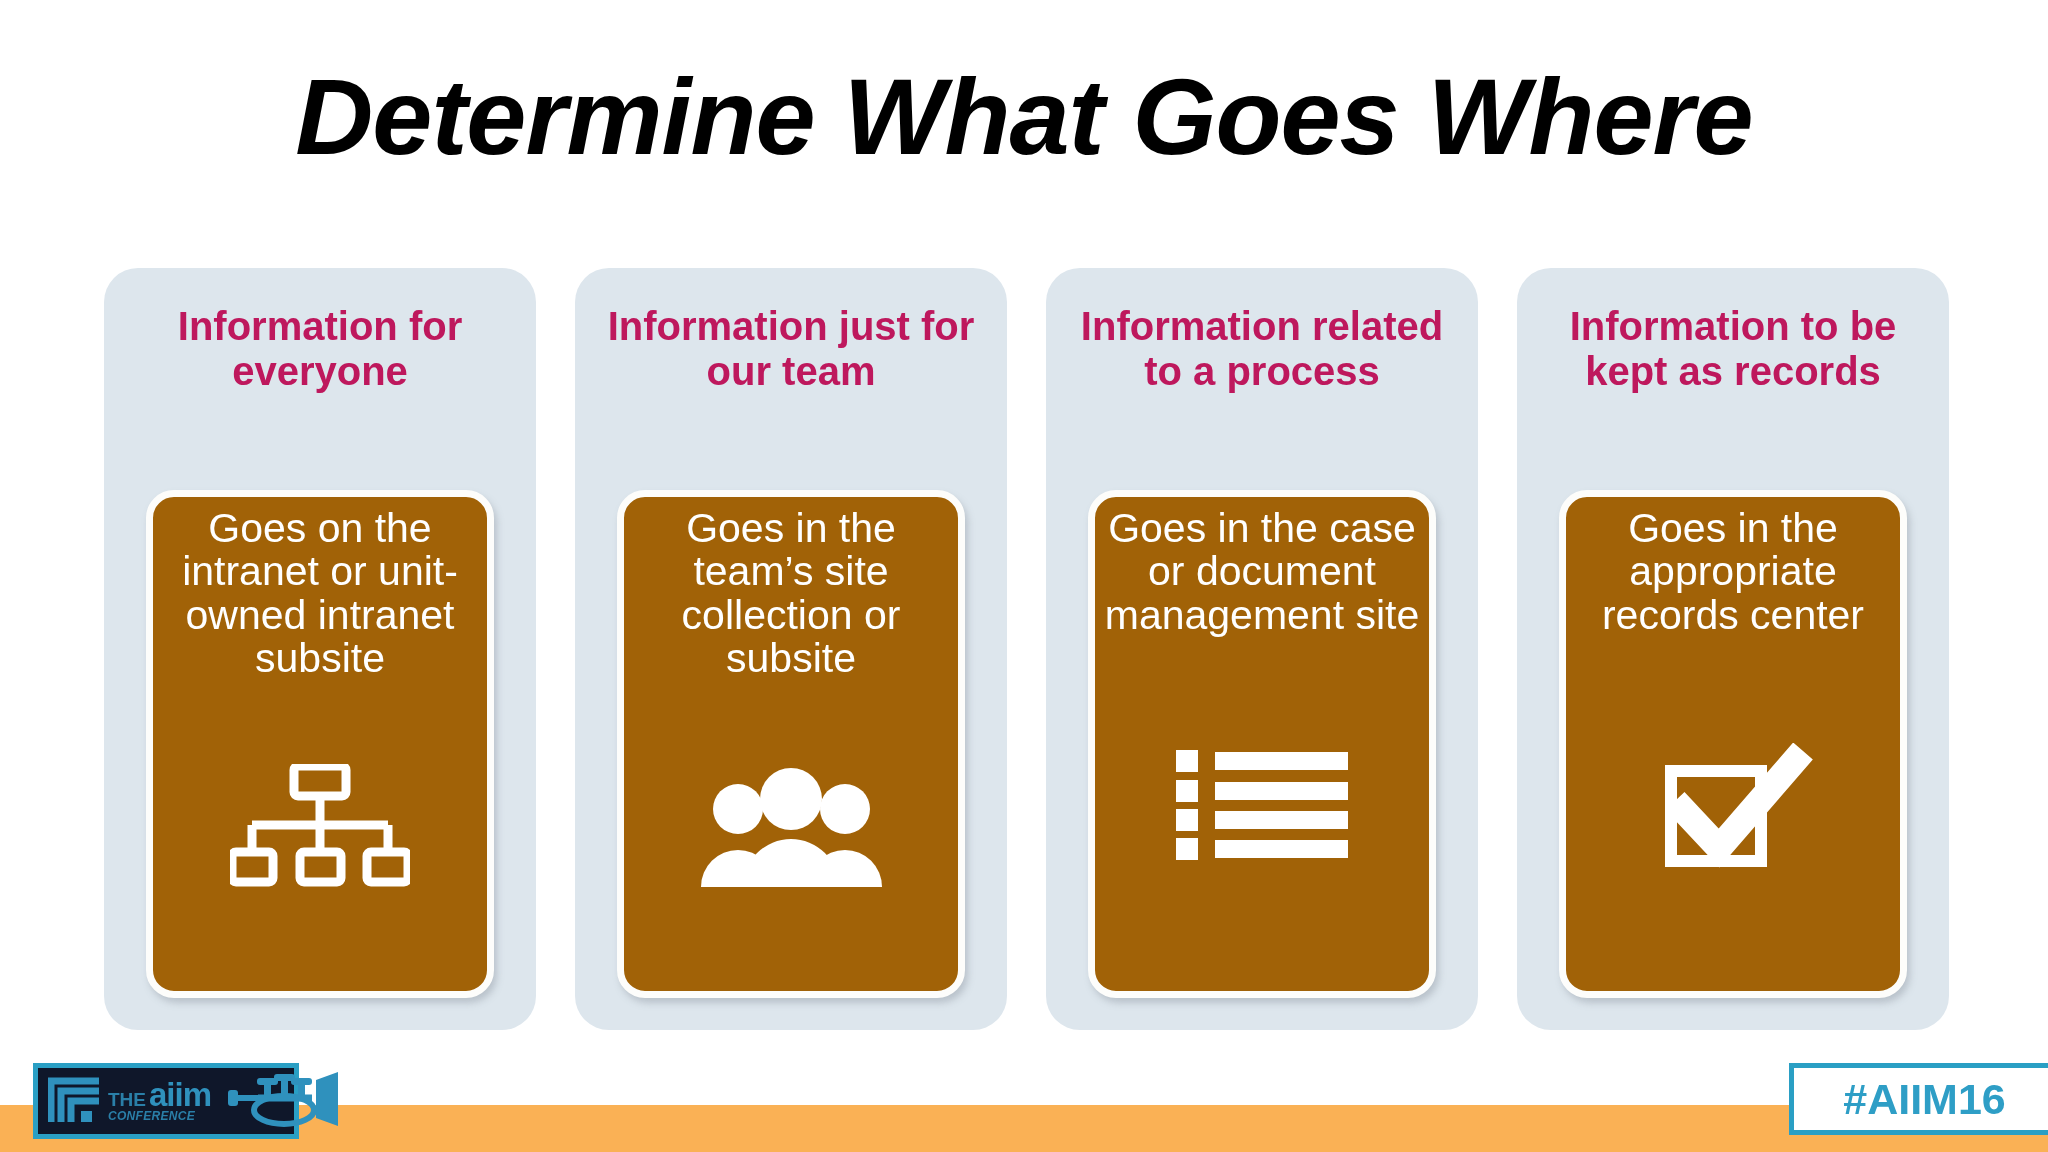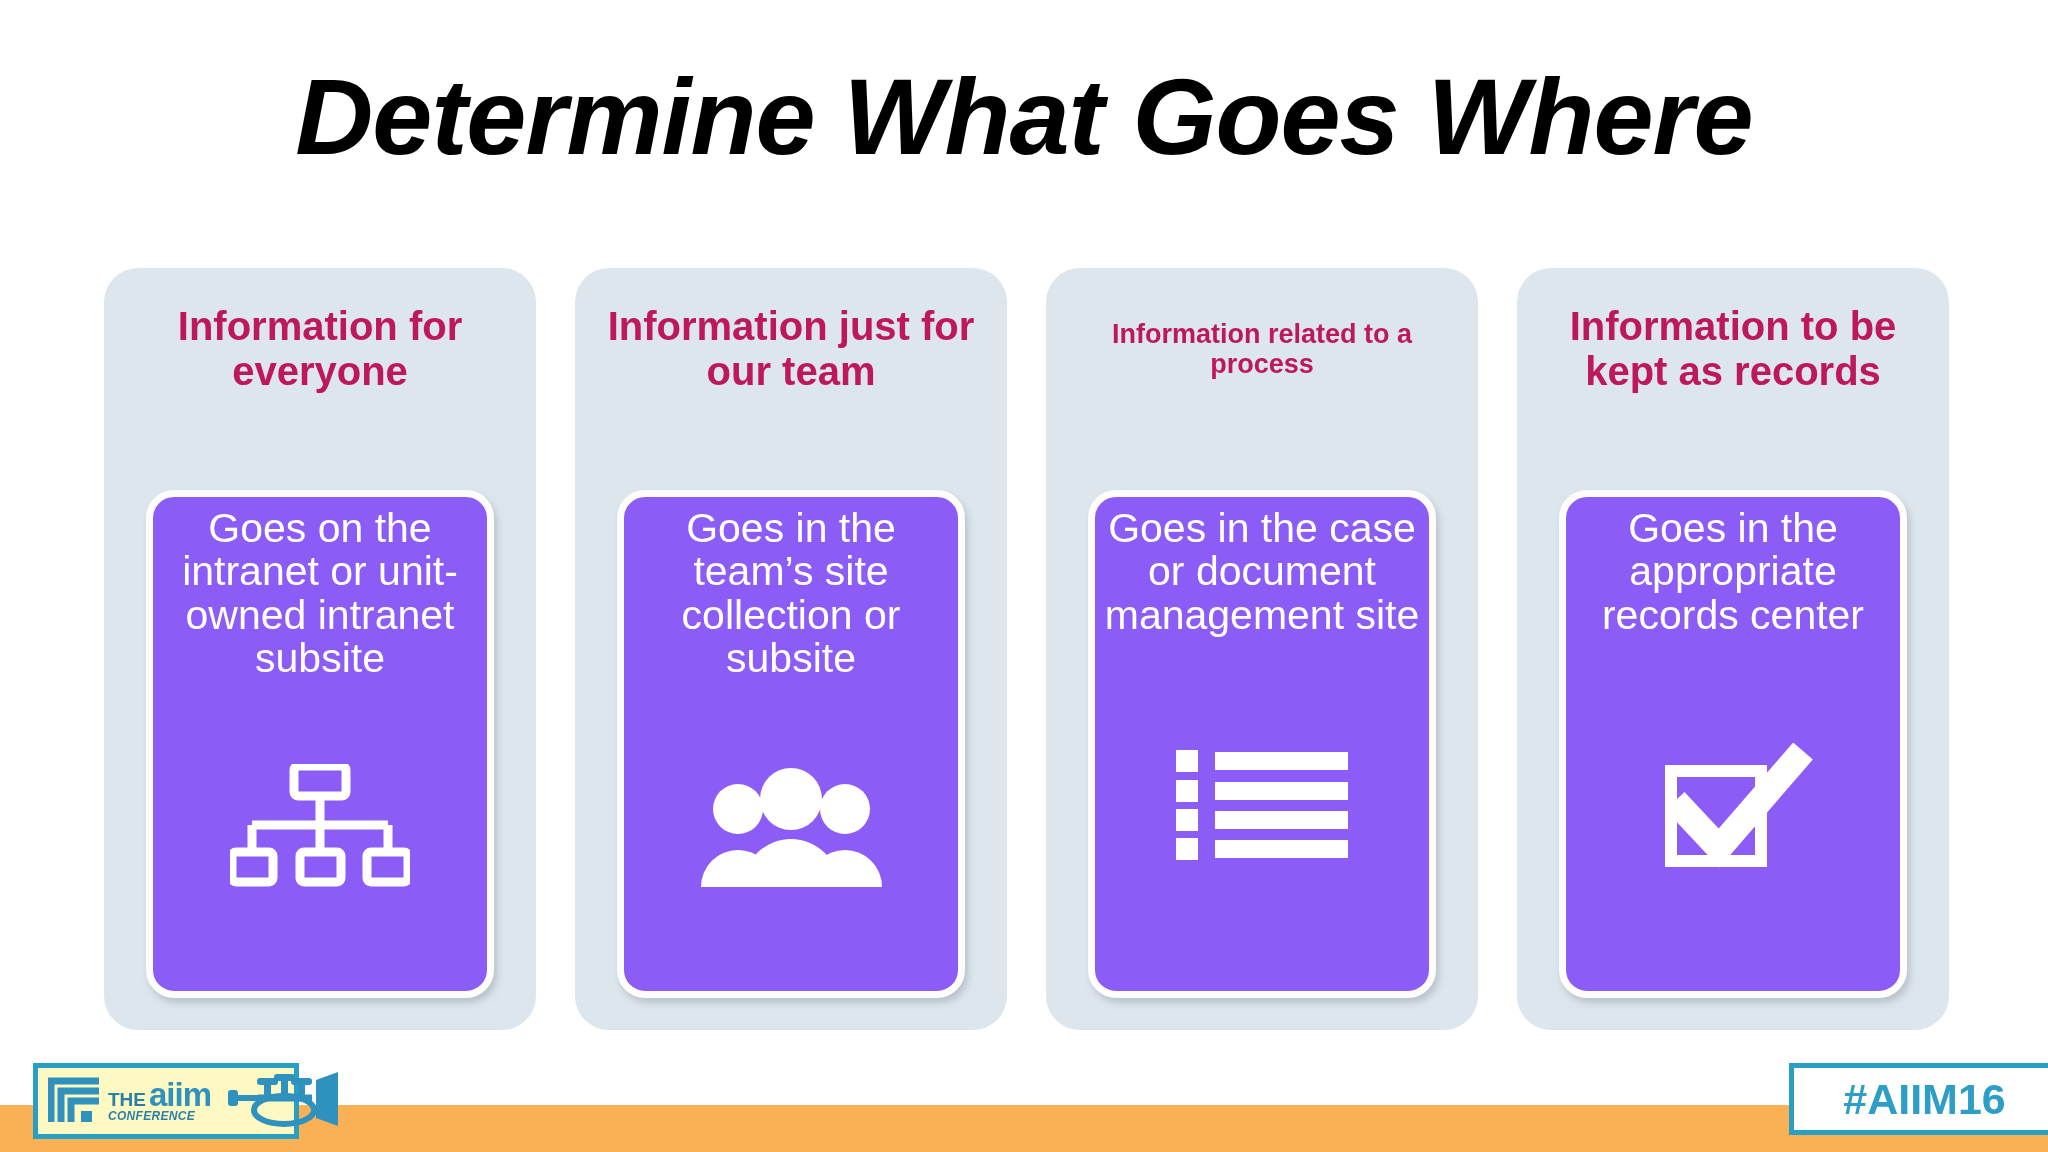--- a/index.html
+++ b/index.html
@@ -66,30 +66,30 @@
     color: #be185d;
     line-height: 1.12;
     min-height: 150px;
     display: flex;
     align-items: center;
     justify-content: center;
     box-sizing: border-box;
   }
 
   .card-heading.three-line {
-    font-size: 27px;
+    font-size: 40px;
   }
 
   .inner-box {
     position: absolute;
     left: 42px;
     right: 42px;
     top: 222px;
     bottom: 32px;
-    background: #8b5cf6;
+    background: #a16207;
     border: 7px solid #fdfdfb;
     border-radius: 28px;
     box-shadow: 3px 5px 7px rgba(120,130,140,0.35);
     box-sizing: border-box;
     display: flex;
     flex-direction: column;
     align-items: center;
     justify-content: flex-start;
     overflow: hidden;
   }
@@ -126,21 +126,21 @@
     height: 47px;
     background: #fab155;
   }
 
   .logo-box {
     position: absolute;
     left: 33px;
     top: 1063px;
     width: 266px;
     height: 76px;
-    background: #fef9c3;
+    background: #0f172a;
     border: 5px solid #2a9fc4;
     box-sizing: border-box;
     display: flex;
     align-items: center;
     padding-left: 10px;
   }
 
   .logo-mark { flex: 0 0 auto; margin-right: 6px; }
 
   .logo-words {

